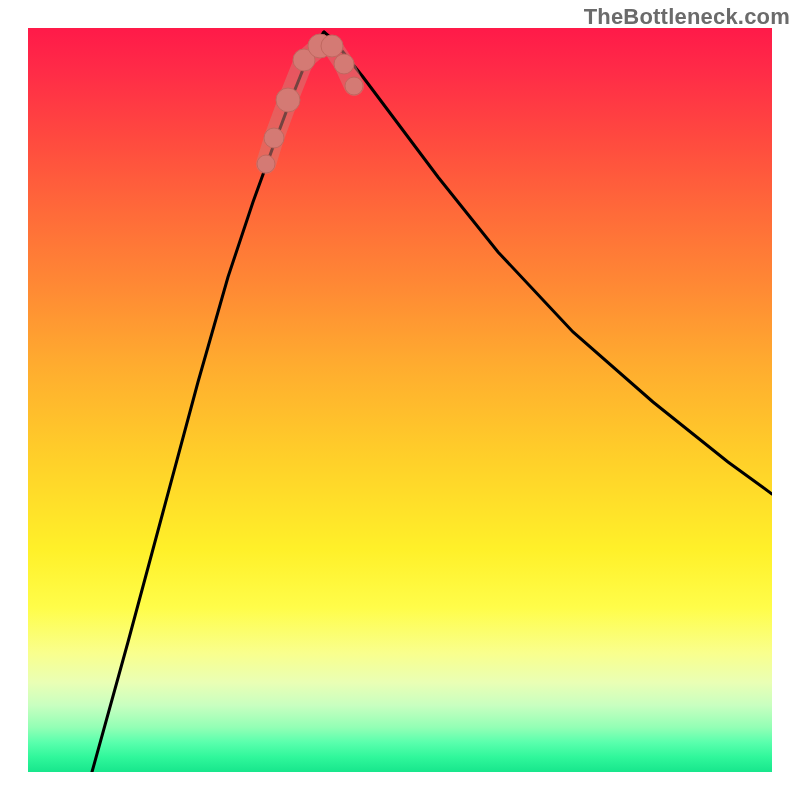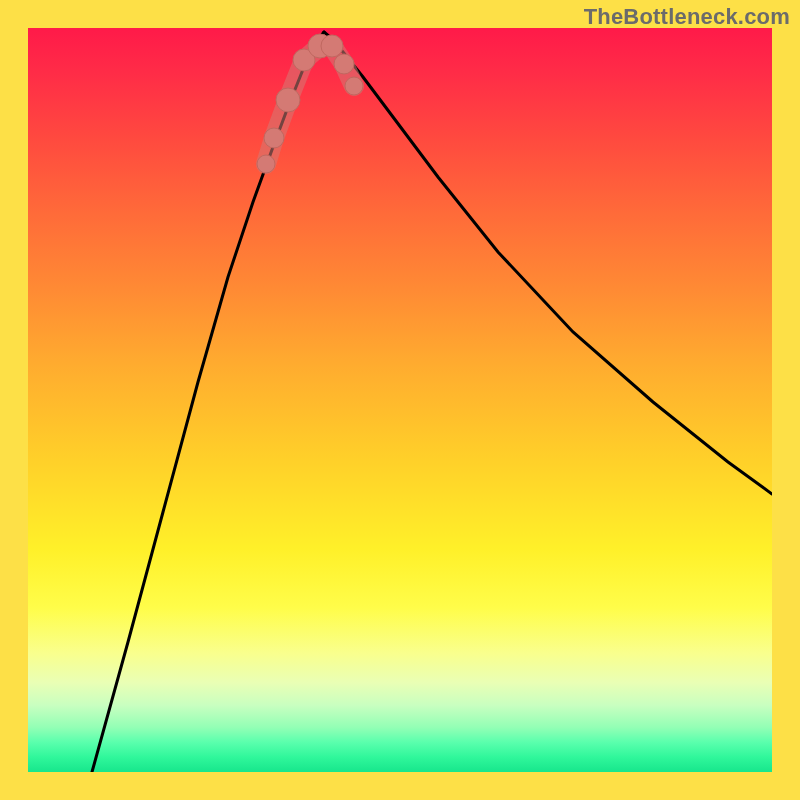--- a/index.html
+++ b/index.html
@@ -10,21 +10,21 @@
     background: #000;
     overflow: hidden;
     font-family: Arial, Helvetica, sans-serif;
   }
   .frame {
     position: absolute;
     left: 0;
     top: 0;
     width: 800px;
     height: 800px;
-    background: #fde047;
+    background: #ffffff;
   }
   .plot {
     position: absolute;
     left: 28px;
     top: 28px;
     width: 744px;
     height: 744px;
     overflow: hidden;
   }
   .gradient {

